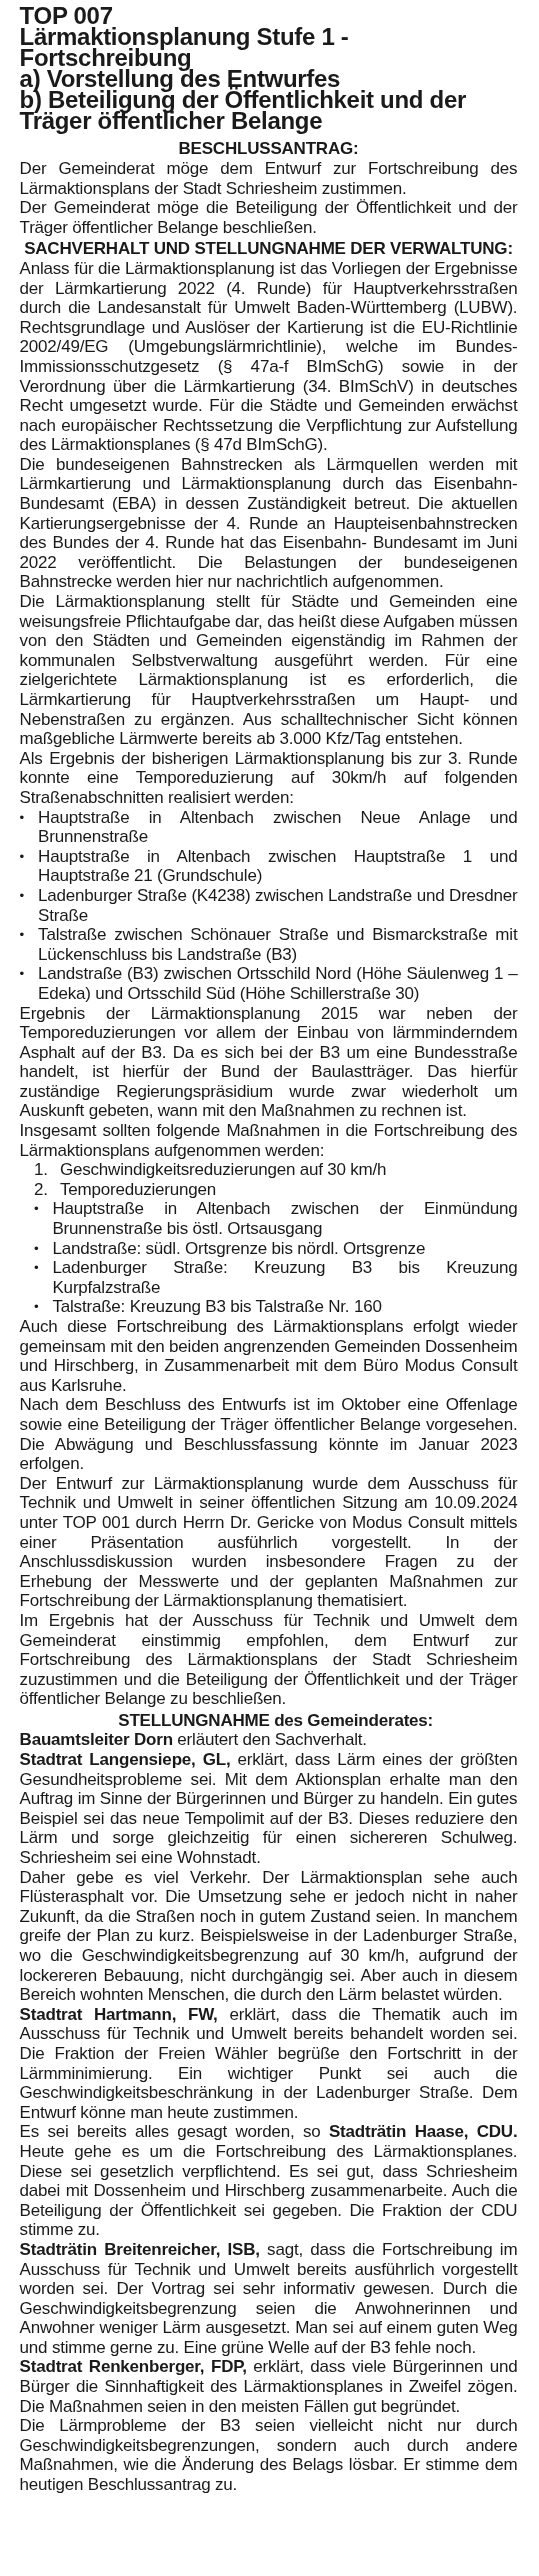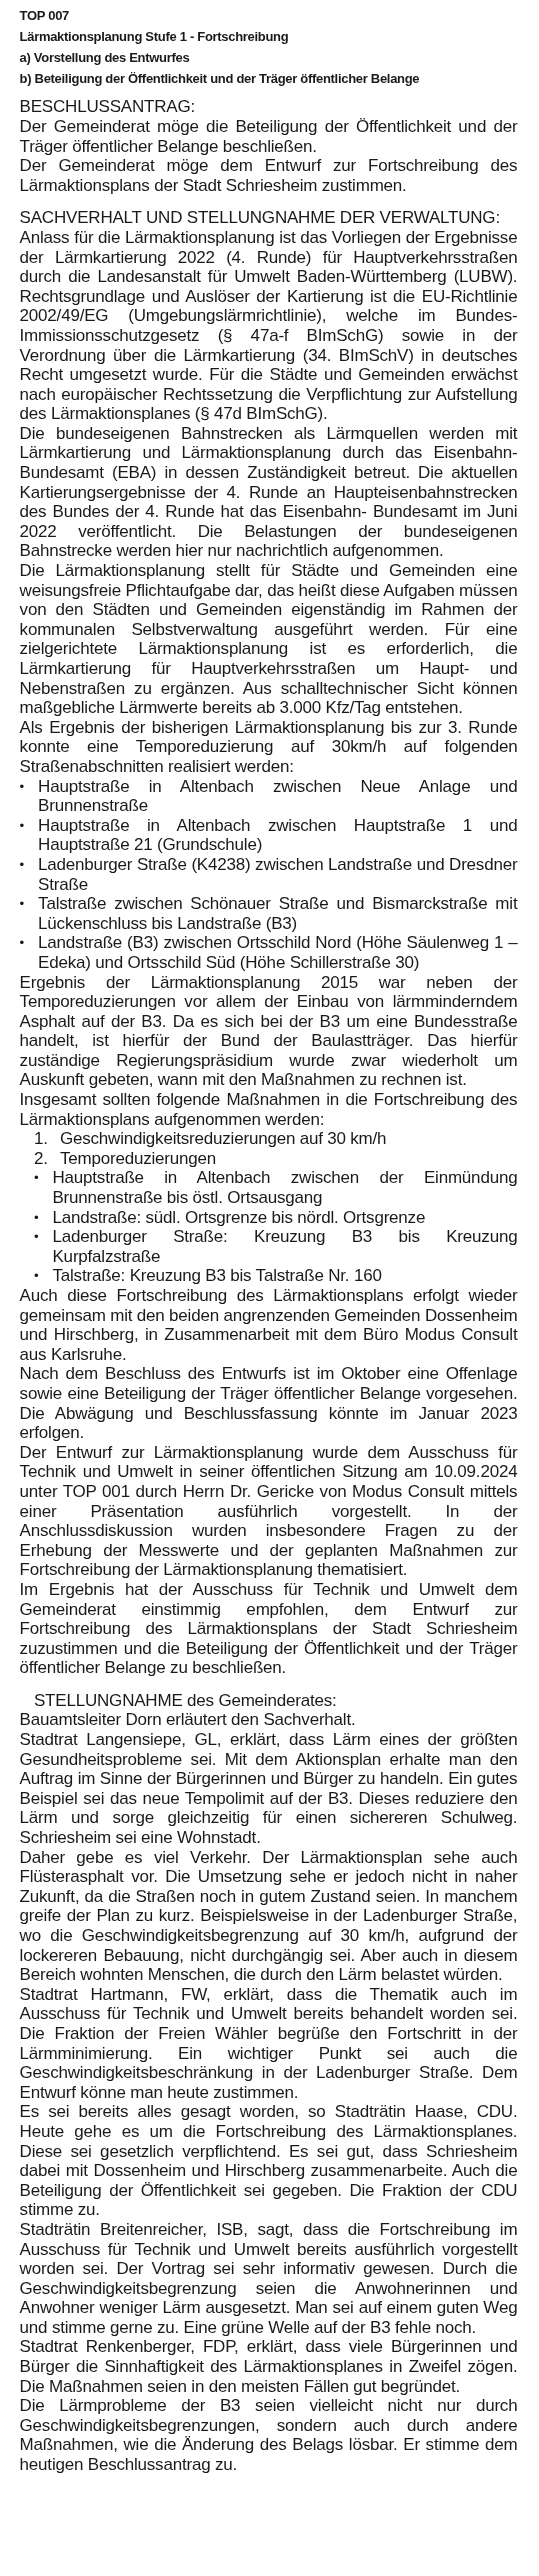--- a/index.html
+++ b/index.html
@@ -20,36 +20,36 @@
     min-height: 3252px;
     padding: 5.2px 21.6px 12.4px 19.6px;
     font-size: 17px;
     line-height: 19.6px;
     letter-spacing: -0.2px;
     text-align: justify;
     background: #ffffff;
   }
   .title-block {
     font-weight: 700;
-    font-size: 13px;
+    font-size: 24px;
     line-height: 21px;
     text-align: left;
     margin: 0 0 8.2px 0;
     letter-spacing: -0.3px;
   }
   .heading {
-    font-weight: 400;
-    text-align: left;
+    font-weight: 700;
+    text-align: center;
   }
   p.para {
     margin: 0;
   }
-  strong { font-weight: 400; }
+  strong { font-weight: 700; }
   .indent { margin-left: 14.4px; }
-  .gap-lg { margin-top: 13px; }
+  .gap-lg { margin-top: 2px; }
   .gap-sm { margin-top: 4.6px; }
   .bullet-list, .number-list { text-align: justify; }
   .list-row { display: flex; align-items: flex-start; }
   .bullet-list .marker {
     flex: 0 0 18.5px;
     text-align: left;
     font-size: 13.4px;
   }
   .number-list .marker {
     flex: 0 0 26px;
@@ -62,22 +62,22 @@
 
 <main>
   <div class="doc">
       <div class="title-block">
         <div>TOP 007</div>
         <div>Lärmaktionsplanung Stufe 1 - Fortschreibung</div>
         <div>a) Vorstellung des Entwurfes</div>
         <div>b) Beteiligung der Öffentlichkeit und der Träger öffentlicher Belange</div>
       </div>
       <div class="heading">BESCHLUSSANTRAG:</div>
+      <p class="para"><span>Der Gemeinderat möge dem Entwurf zur Fortschreibung des Lärmaktionsplans der Stadt Schriesheim zustimmen.</span></p>
       <p class="para"><span>Der Gemeinderat möge die Beteiligung der Öffentlichkeit und der Träger öffentlicher Belange beschließen.</span></p>
-      <p class="para"><span>Der Gemeinderat möge dem Entwurf zur Fortschreibung des Lärmaktionsplans der Stadt Schriesheim zustimmen.</span></p>
       <div class="heading gap-lg">SACHVERHALT UND STELLUNGNAHME DER VERWALTUNG:</div>
       <p class="para"><span>Anlass für die Lärmaktionsplanung ist das Vorliegen der Ergebnisse der Lärmkartierung 2022 (4. Runde) für Hauptverkehrsstraßen durch die Landesanstalt für Umwelt Baden-Württemberg (LUBW). Rechtsgrundlage und Auslöser der Kartierung ist die EU-Richtlinie 2002/49/EG (Umgebungslärmrichtlinie), welche im Bundes-Immissionsschutzgesetz (§ 47a-f BImSchG) sowie in der Verordnung über die Lärmkartierung (34. BImSchV) in deutsches Recht umgesetzt wurde. Für die Städte und Gemeinden erwächst nach europäischer Rechtssetzung die Verpflichtung zur Aufstellung des Lärmaktionsplanes (§ 47d BImSchG).</span></p>
       <p class="para"><span>Die bundeseigenen Bahnstrecken als Lärmquellen werden mit Lärmkartierung und Lärmaktionsplanung durch das Eisenbahn-Bundesamt (EBA) in dessen Zuständigkeit betreut. Die aktuellen Kartierungsergebnisse der 4. Runde an Haupteisenbahnstrecken des Bundes der 4. Runde hat das Eisenbahn- Bundesamt im Juni 2022 veröffentlicht. Die Belastungen der bundeseigenen Bahnstrecke werden hier nur nachrichtlich aufgenommen.</span></p>
       <p class="para"><span>Die Lärmaktionsplanung stellt für Städte und Gemeinden eine weisungsfreie Pflichtaufgabe dar, das heißt diese Aufgaben müssen von den Städten und Gemeinden eigenständig im Rahmen der kommunalen Selbstverwaltung ausgeführt werden. Für eine zielgerichtete Lärmaktionsplanung ist es erforderlich, die Lärmkartierung für Hauptverkehrsstraßen um Haupt- und Nebenstraßen zu ergänzen. Aus schalltechnischer Sicht können maßgebliche Lärmwerte bereits ab 3.000 Kfz/Tag entstehen.</span></p>
       <p class="para"><span>Als Ergebnis der bisherigen Lärmaktionsplanung bis zur 3. Runde konnte eine Temporeduzierung auf 30km/h auf folgenden Straßenabschnitten realisiert werden:</span></p>
       <div class="bullet-list">
         <div class="list-row">
           <span class="marker">•</span>
           <span class="item-text">Hauptstraße in Altenbach zwischen Neue Anlage und Brunnenstraße</span>
         </div>

